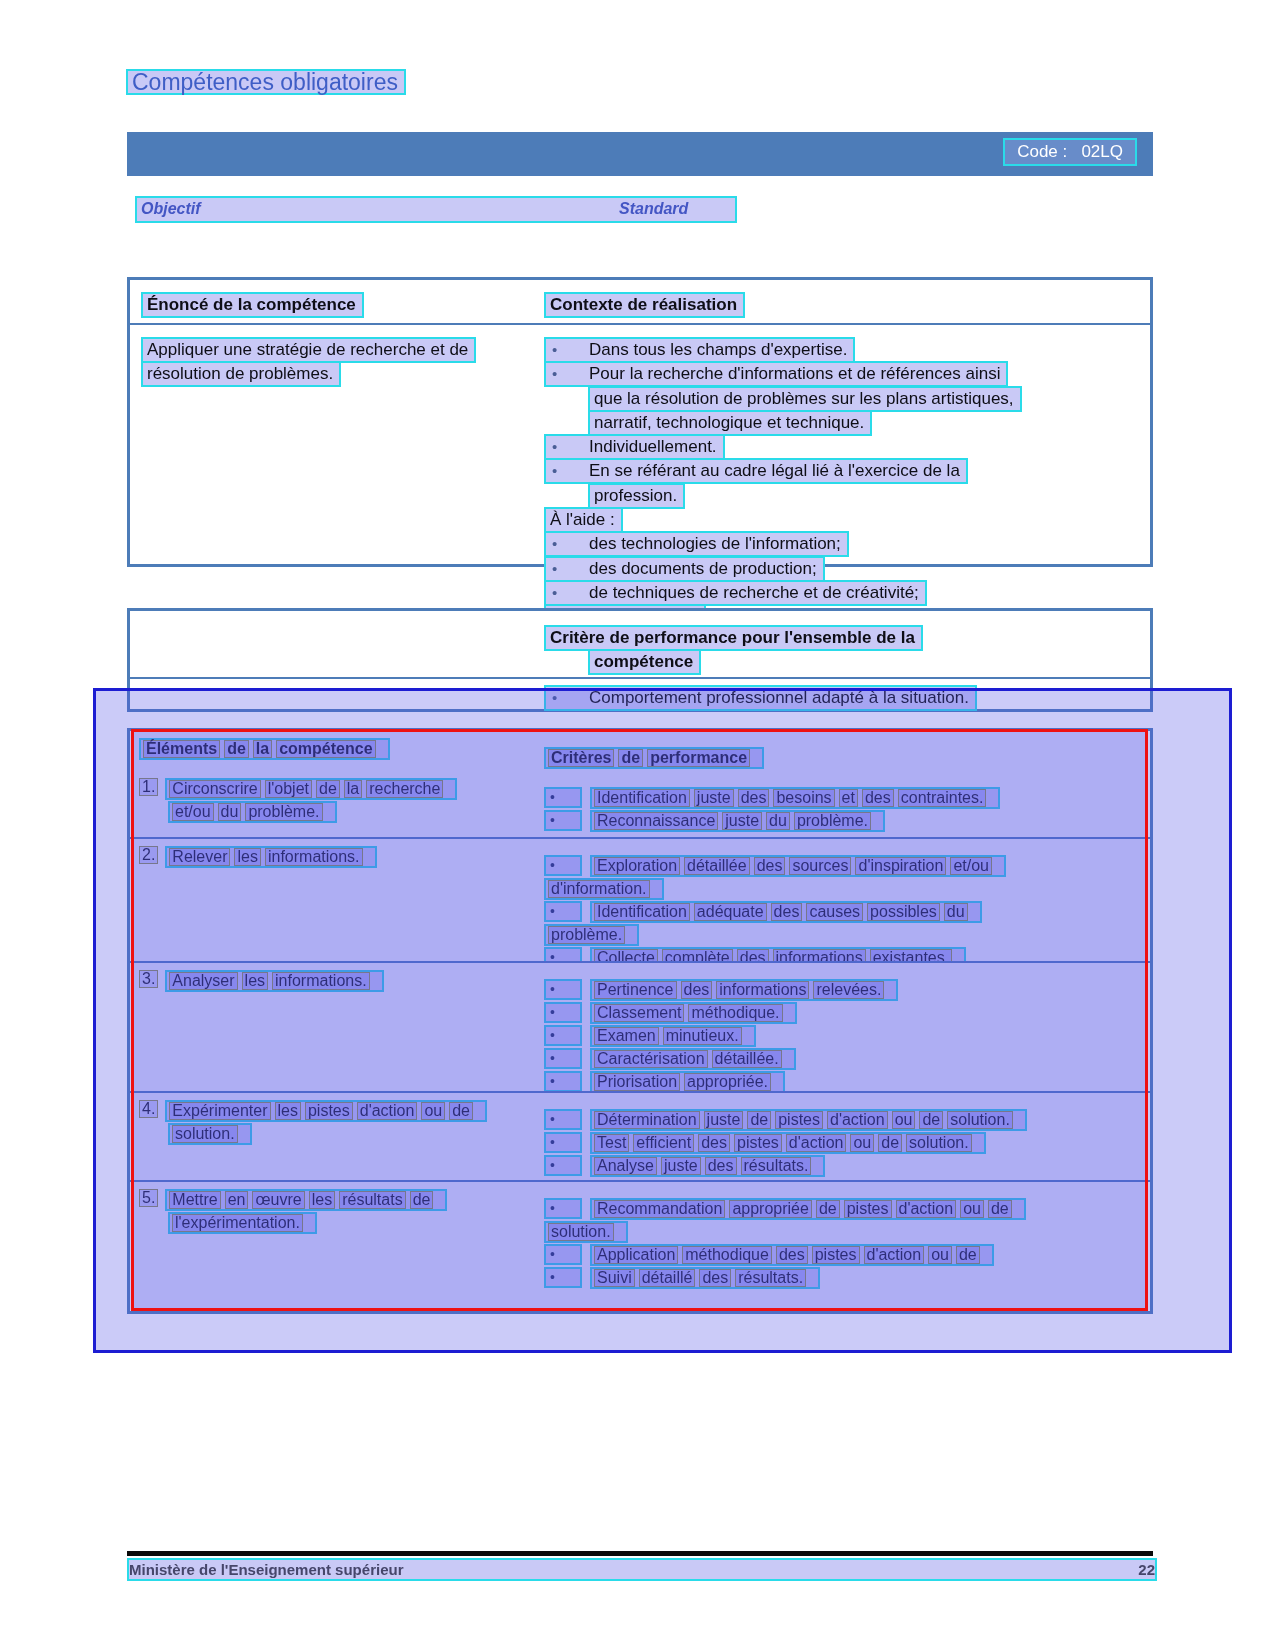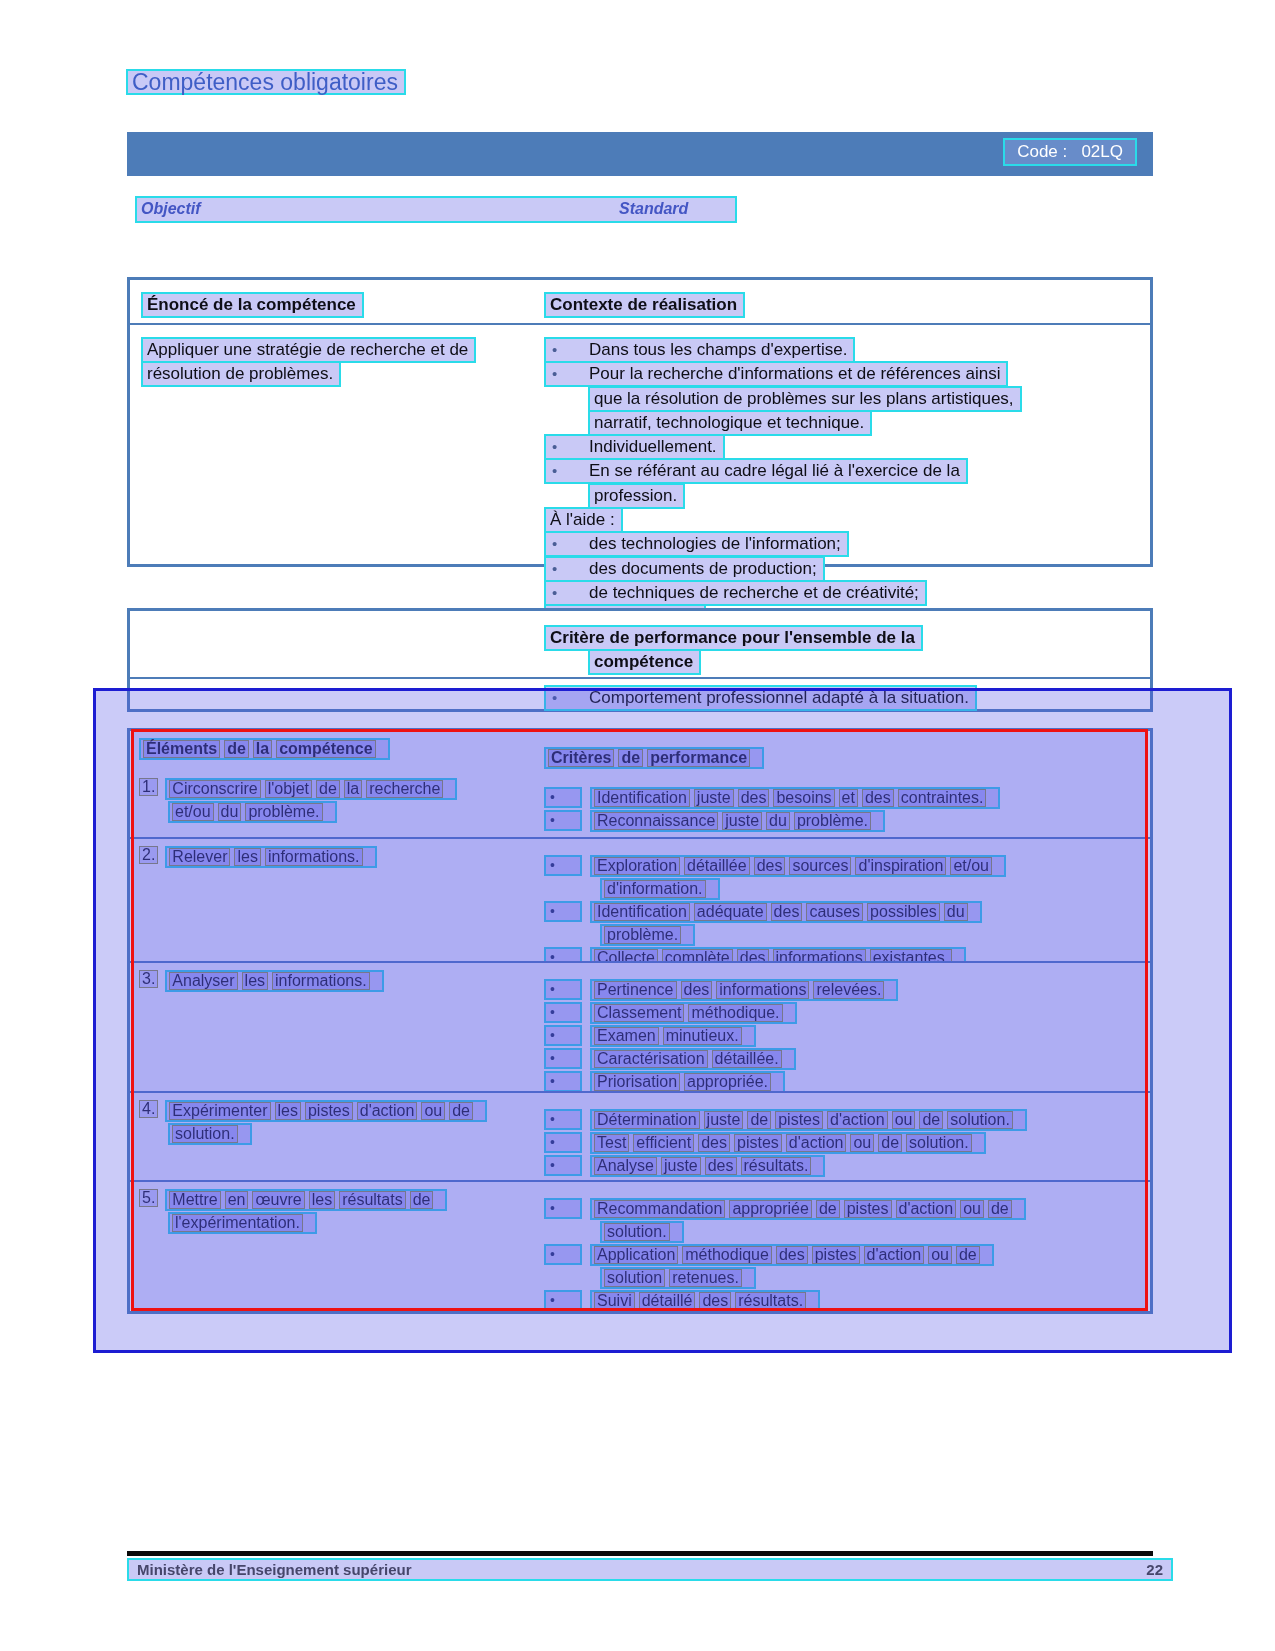--- a/index.html
+++ b/index.html
@@ -57,28 +57,28 @@
   .t3line{height:23px;white-space:nowrap;display:flex;align-items:flex-start;}
   .lbox{display:inline-flex;align-items:baseline;border:2px solid var(--hl-border);
     background:rgba(85,85,235,0.26);padding:0 8px 0 2px;line-height:17px;}
   .w{display:inline-block;border:1px solid var(--word-border);background:rgba(70,70,225,0.20);
     padding:0 2px;margin-right:4px;line-height:16px;}
   .w.bold{font-weight:bold;}
   .bbox{display:inline-block;width:30px;border:2px solid var(--hl-border);
     background:rgba(85,85,235,0.26);margin-right:8px;padding-left:4px;line-height:17px;
     color:#1c2a56;font-size:14px;}
   .numbox{margin-right:7px;}
-  .t3cont{margin-left:56px;}
+  .t3cont{}
   .t3contL{margin-left:29px;}
   
   #footer-rule{left:127px;top:1551px;width:1026px;height:5px;background:#0a0a0a;}
   #footer-band{left:127px;top:1558px;width:1026px;height:19px;position:absolute;
     background:var(--hl-bg);border:2px solid var(--hl-border);
     display:flex;justify-content:space-between;align-items:center;
-    padding:0 8px;box-sizing:content-box;font-size:15px;font-weight:bold;color:var(--footer-text);line-height:19px;}
+    padding:0 0;box-sizing:content-box;font-size:15px;font-weight:bold;color:var(--footer-text);line-height:19px;}
   
   #annotation-overlay{left:93px;top:688px;width:1139px;height:665px;
     background:rgba(82,82,232,0.30);border:3px solid var(--overlay-border);
     box-sizing:border-box;z-index:10;pointer-events:none;}
   #annotation-redbox{left:131px;top:729px;width:1017px;height:582px;
     background:rgba(82,82,232,0.24);border:3px solid var(--red);
     box-sizing:border-box;z-index:11;pointer-events:none;}
 </style>
 </head>
 <body>
@@ -432,26 +432,20 @@
               <span class="w">Application</span>
               <span class="w">méthodique</span>
               <span class="w">des</span>
               <span class="w">pistes</span>
               <span class="w">d'action</span>
               <span class="w">ou</span>
               <span class="w">de</span>
             </span>
           </div>
           <div class="t3line">
-            <span class="lbox t3cont">
-              <span class="w">solution</span>
-              <span class="w">retenues.</span>
-            </span>
-          </div>
-          <div class="t3line">
             <span class="bbox">•</span>
             <span class="lbox">
               <span class="w">Suivi</span>
               <span class="w">détaillé</span>
               <span class="w">des</span>
               <span class="w">résultats.</span>
             </span>
           </div>
         </div>
       </div>

